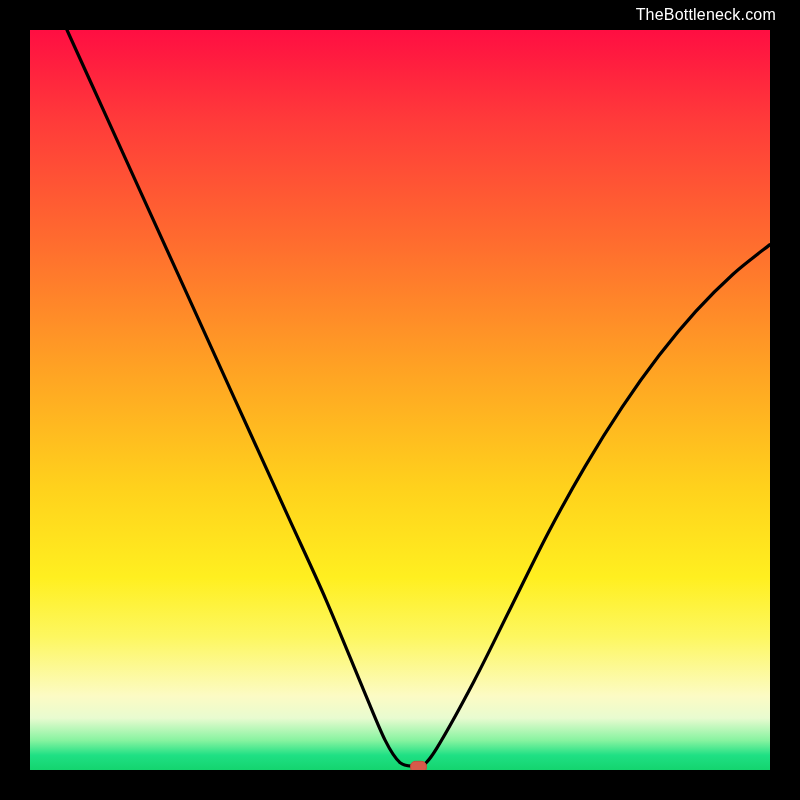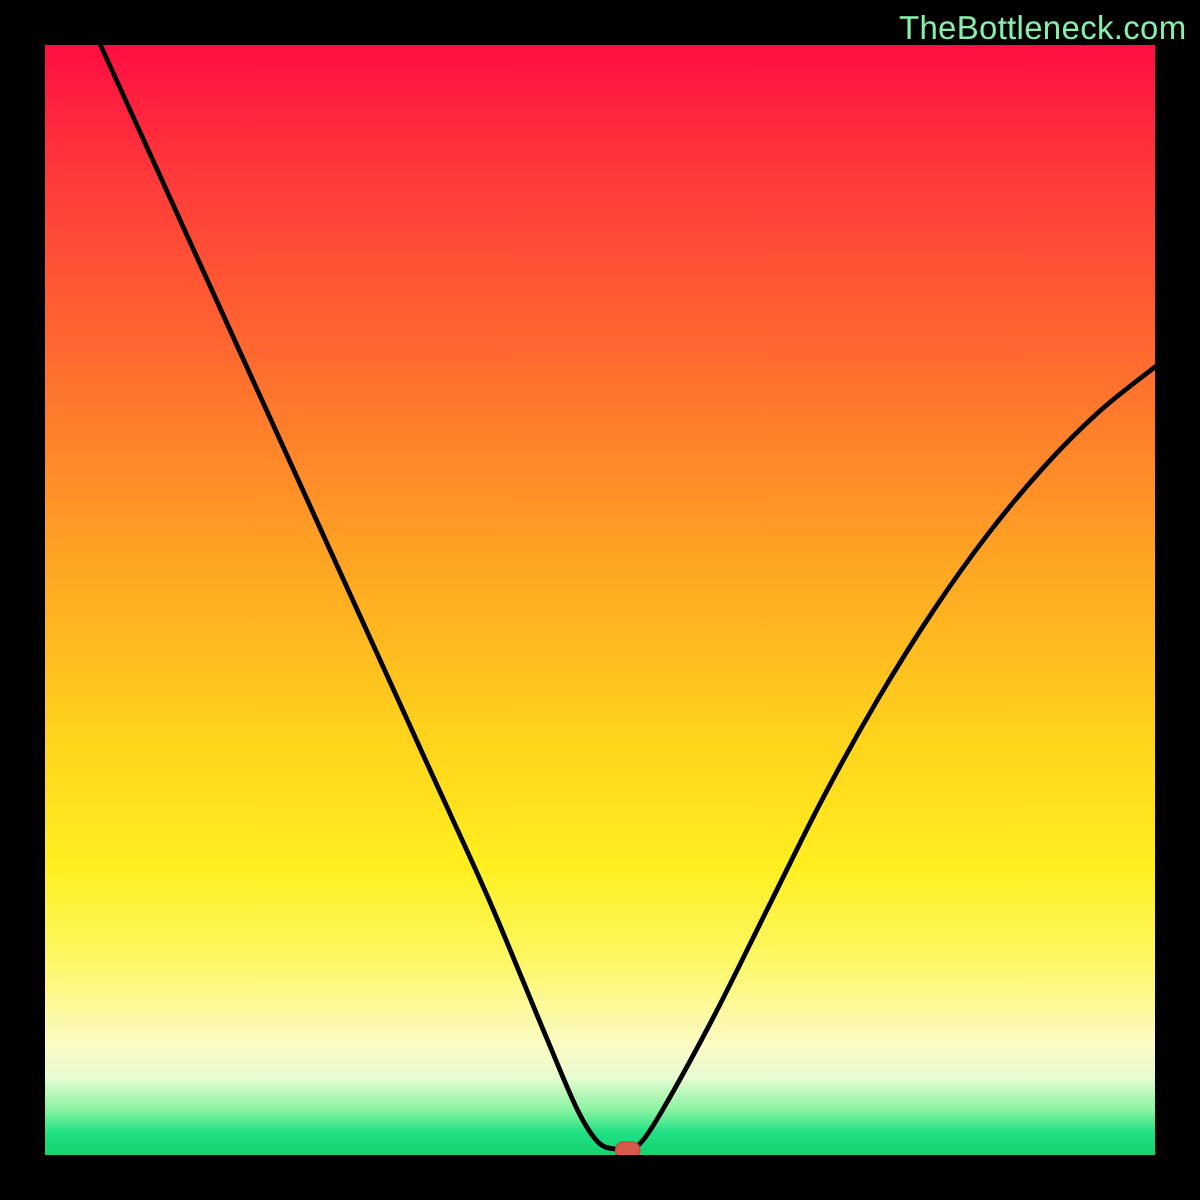--- a/index.html
+++ b/index.html
@@ -46,23 +46,23 @@
       #fcfbc4 90%,
       #e8fbd0 93%,
       #87f3a0 96%,
       #1fe084 98%,
       #14d46e 100%
     );
   }
   .watermark {
     position: absolute;
     top: 6px;
-    right: 9px;
-    color: #86efac;
-    font-size: 22px;
+    right: 24px;
+    color: #ffffff;
+    font-size: 16px;
     font-weight: 500;
     letter-spacing: 0.2px;
     user-select: none;
   }
   .curve-svg {
     position: absolute;
     left: 0;
     top: 0;
     width: 100%;
     height: 100%;

